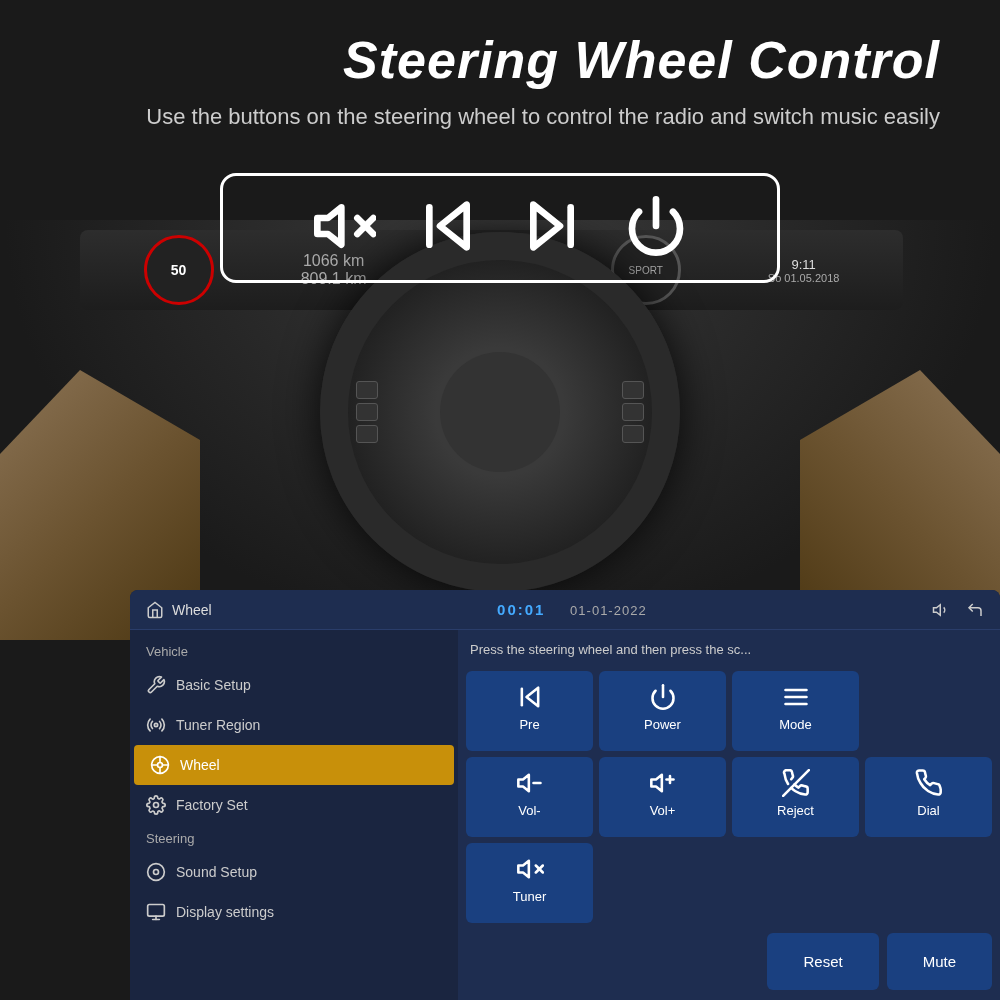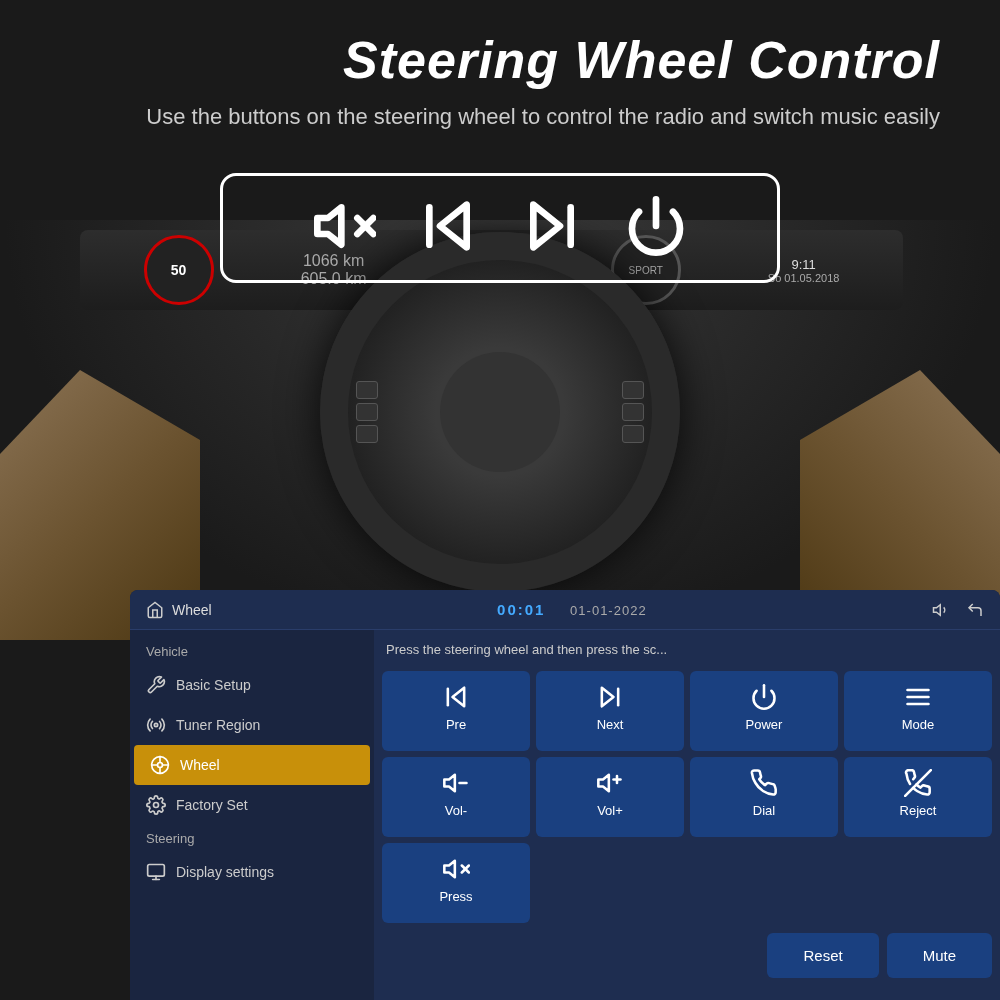--- a/index.html
+++ b/index.html
@@ -198,21 +198,21 @@
 
     
     .panel-body {
       display: flex;
       flex: 1;
       overflow: hidden;
     }
 
     
     .sidebar {
-      width: 244px;
+      width: 328px;
       background: #1a2540;
       padding: 8px 0;
       flex-shrink: 0;
     }
     .sidebar-section-label {
       color: #aaa;
       font-size: 13px;
       padding: 6px 16px;
     }
     .sidebar-item {
@@ -296,21 +296,21 @@
       justify-content: flex-end;
       gap: 8px;
       padding: 4px 0;
       margin-top: auto;
     }
     .action-btn {
       background: #1a4080;
       color: white;
       border: none;
       border-radius: 6px;
-      padding: 14px 36px;
+      padding: 20px 36px;
       font-size: 15px;
       cursor: pointer;
     }
   </style>
 </head>
 <body>
 
 <div class="header">
   <div class="main-title">Steering Wheel Control</div>
   <div class="subtitle">Use the buttons on the steering wheel to control the radio and switch music easily</div>
@@ -352,21 +352,21 @@
 
 <div class="steering-bg">
   <div class="dashboard">
 
     <div class="gauge-bar">
       <div class="gauge-circle" style="border-color:#c00;">
         <span style="color:#fff;font-weight:bold;font-size:14px;">50</span>
       </div>
       <div style="color:#aaa;font-size:16px;text-align:center;">
         <div>1066 km</div>
-        <div>605.0 km</div>
+        <div>809.1 km</div>
       </div>
       <div class="gauge-circle">
         <span style="font-size:22px;font-weight:bold;color:#fff;">50</span>
       </div>
       <div class="gauge-circle">
         <span style="font-size:10px;color:#aaa;">SPORT</span>
       </div>
       <div style="color:#aaa;font-size:11px;text-align:center;">
         <div style="color:#ddd;font-size:13px;">9:11</div>
         <div>So 01.05.2018</div>
@@ -456,20 +456,27 @@
       <div class="sidebar-item">
         <svg viewBox="0 0 24 24">
           <circle cx="12" cy="12" r="3"></circle>
           <path d="M19.4 15a1.65 1.65 0 0 0 .33 1.82l.06.06a2 2 0 0 1-2.83 2.83l-.06-.06a1.65 1.65 0 0 0-1.82-.33 1.65 1.65 0 0 0-1 1.51V21a2 2 0 0 1-4 0v-.09A1.65 1.65 0 0 0 9 19.4a1.65 1.65 0 0 0-1.82.33l-.06.06a2 2 0 0 1-2.83-2.83l.06-.06A1.65 1.65 0 0 0 4.68 15a1.65 1.65 0 0 0-1.51-1H3a2 2 0 0 1 0-4h.09A1.65 1.65 0 0 0 4.6 9a1.65 1.65 0 0 0-.33-1.82l-.06-.06a2 2 0 0 1 2.83-2.83l.06.06A1.65 1.65 0 0 0 9 4.68a1.65 1.65 0 0 0 1-1.51V3a2 2 0 0 1 4 0v.09a1.65 1.65 0 0 0 1 1.51 1.65 1.65 0 0 0 1.82-.33l.06-.06a2 2 0 0 1 2.83 2.83l-.06.06A1.65 1.65 0 0 0 19.4 9a1.65 1.65 0 0 0 1.51 1H21a2 2 0 0 1 0 4h-.09a1.65 1.65 0 0 0-1.51 1z"></path>
         </svg>
         <span>Factory Set</span>
       </div>
 
       <div class="sidebar-section-label">Steering</div>
 
+      <div class="sidebar-item">
+        <svg viewBox="0 0 24 24">
+          <circle cx="12" cy="12" r="10"></circle>
+          <circle cx="12" cy="12" r="3"></circle>
+        </svg>
+        <span>Sound Setup</span>
+      </div>
 
       <div class="sidebar-item">
         <svg viewBox="0 0 24 24">
           <rect x="2" y="3" width="20" height="14" rx="2" ry="2"></rect>
           <line x1="8" y1="21" x2="16" y2="21"></line>
           <line x1="12" y1="17" x2="12" y2="21"></line>
         </svg>
         <span>Display settings</span>
       </div>
     </div>
@@ -480,27 +487,20 @@
       <div class="btn-grid">
 
         <button class="ctrl-btn">
           <svg viewBox="0 0 24 24">
             <polygon points="19 20 9 12 19 4 19 20"></polygon>
             <line x1="5" y1="19" x2="5" y2="5"></line>
           </svg>
           <span>Pre</span>
         </button>
 
-        <button class="ctrl-btn">
-          <svg viewBox="0 0 24 24">
-            <polygon points="5 4 15 12 5 20 5 4"></polygon>
-            <line x1="19" y1="5" x2="19" y2="19"></line>
-          </svg>
-          <span>Next</span>
-        </button>
 
         <button class="ctrl-btn">
           <svg viewBox="0 0 24 24">
             <path d="M18.36 6.64a9 9 0 1 1-12.73 0"></path>
             <line x1="12" y1="2" x2="12" y2="12"></line>
           </svg>
           <span>Power</span>
         </button>
 
         <button class="ctrl-btn">
@@ -527,44 +527,44 @@
           <svg viewBox="0 0 24 24">
             <polygon points="11 5 6 9 2 9 2 15 6 15 11 19 11 5"></polygon>
             <line x1="15" y1="9" x2="21" y2="9"></line>
             <line x1="18" y1="6" x2="18" y2="12"></line>
           </svg>
           <span>Vol+</span>
         </button>
 
         <button class="ctrl-btn">
           <svg viewBox="0 0 24 24">
-            <path d="M22 16.92v3a2 2 0 0 1-2.18 2 19.79 19.79 0 0 1-8.63-3.07A19.5 19.5 0 0 1 4.69 12 19.79 19.79 0 0 1 1.61 3.39 2 2 0 0 1 3.59 1.22h3a2 2 0 0 1 2 1.72c.127.96.361 1.903.7 2.81a2 2 0 0 1-.45 2.11L7.91 8.79A16 16 0 0 0 13 13.86l1.27-1.27a2 2 0 0 1 2.11-.45c.907.339 1.85.573 2.81.7A2 2 0 0 1 21.02 14l.9 2.92z"></path>
-          </svg>
-          <span>Dial</span>
-        </button>
-
-        <button class="ctrl-btn">
-          <svg viewBox="0 0 24 24">
             <path d="M10.68 13.31a16 16 0 0 0 3.41 2.6l1.27-1.27a2 2 0 0 1 2.11-.45 12.84 12.84 0 0 0 2.81.7 2 2 0 0 1 1.72 2v3a2 2 0 0 1-2.18 2 19.79 19.79 0 0 1-8.63-3.07 19.42 19.42 0 0 1-3.33-2.67m-2.67-3.34a19.79 19.79 0 0 1-3.07-8.63A2 2 0 0 1 3.59 1h3a2 2 0 0 1 2 1.72 12.84 12.84 0 0 0 .7 2.81 2 2 0 0 1-.45 2.11L7.91 8.77"></path>
             <line x1="23" y1="1" x2="1" y2="23"></line>
           </svg>
           <span>Reject</span>
+        </button>
+
+        <button class="ctrl-btn">
+          <svg viewBox="0 0 24 24">
+            <path d="M22 16.92v3a2 2 0 0 1-2.18 2 19.79 19.79 0 0 1-8.63-3.07A19.5 19.5 0 0 1 4.69 12 19.79 19.79 0 0 1 1.61 3.39 2 2 0 0 1 3.59 1.22h3a2 2 0 0 1 2 1.72c.127.96.361 1.903.7 2.81a2 2 0 0 1-.45 2.11L7.91 8.79A16 16 0 0 0 13 13.86l1.27-1.27a2 2 0 0 1 2.11-.45c.907.339 1.85.573 2.81.7A2 2 0 0 1 21.02 14l.9 2.92z"></path>
+          </svg>
+          <span>Dial</span>
         </button>
       </div>
 
       <div style="display:flex;flex-direction:column;gap:6px;">
         <div style="display:grid;grid-template-columns:1fr 1fr 1fr 1fr;gap:6px;">
 
           <button class="ctrl-btn">
             <svg viewBox="0 0 24 24">
               <polygon points="11 5 6 9 2 9 2 15 6 15 11 19 11 5"></polygon>
               <line x1="23" y1="9" x2="17" y2="15"></line>
               <line x1="17" y1="9" x2="23" y2="15"></line>
             </svg>
-            <span>Press</span>
+            <span>Tuner</span>
           </button>
           <div></div>
           <div></div>
           <div></div>
         </div>
 
         <div class="bottom-row">
           <button class="action-btn">Reset</button>
           <button class="action-btn">Mute</button>
         </div>

